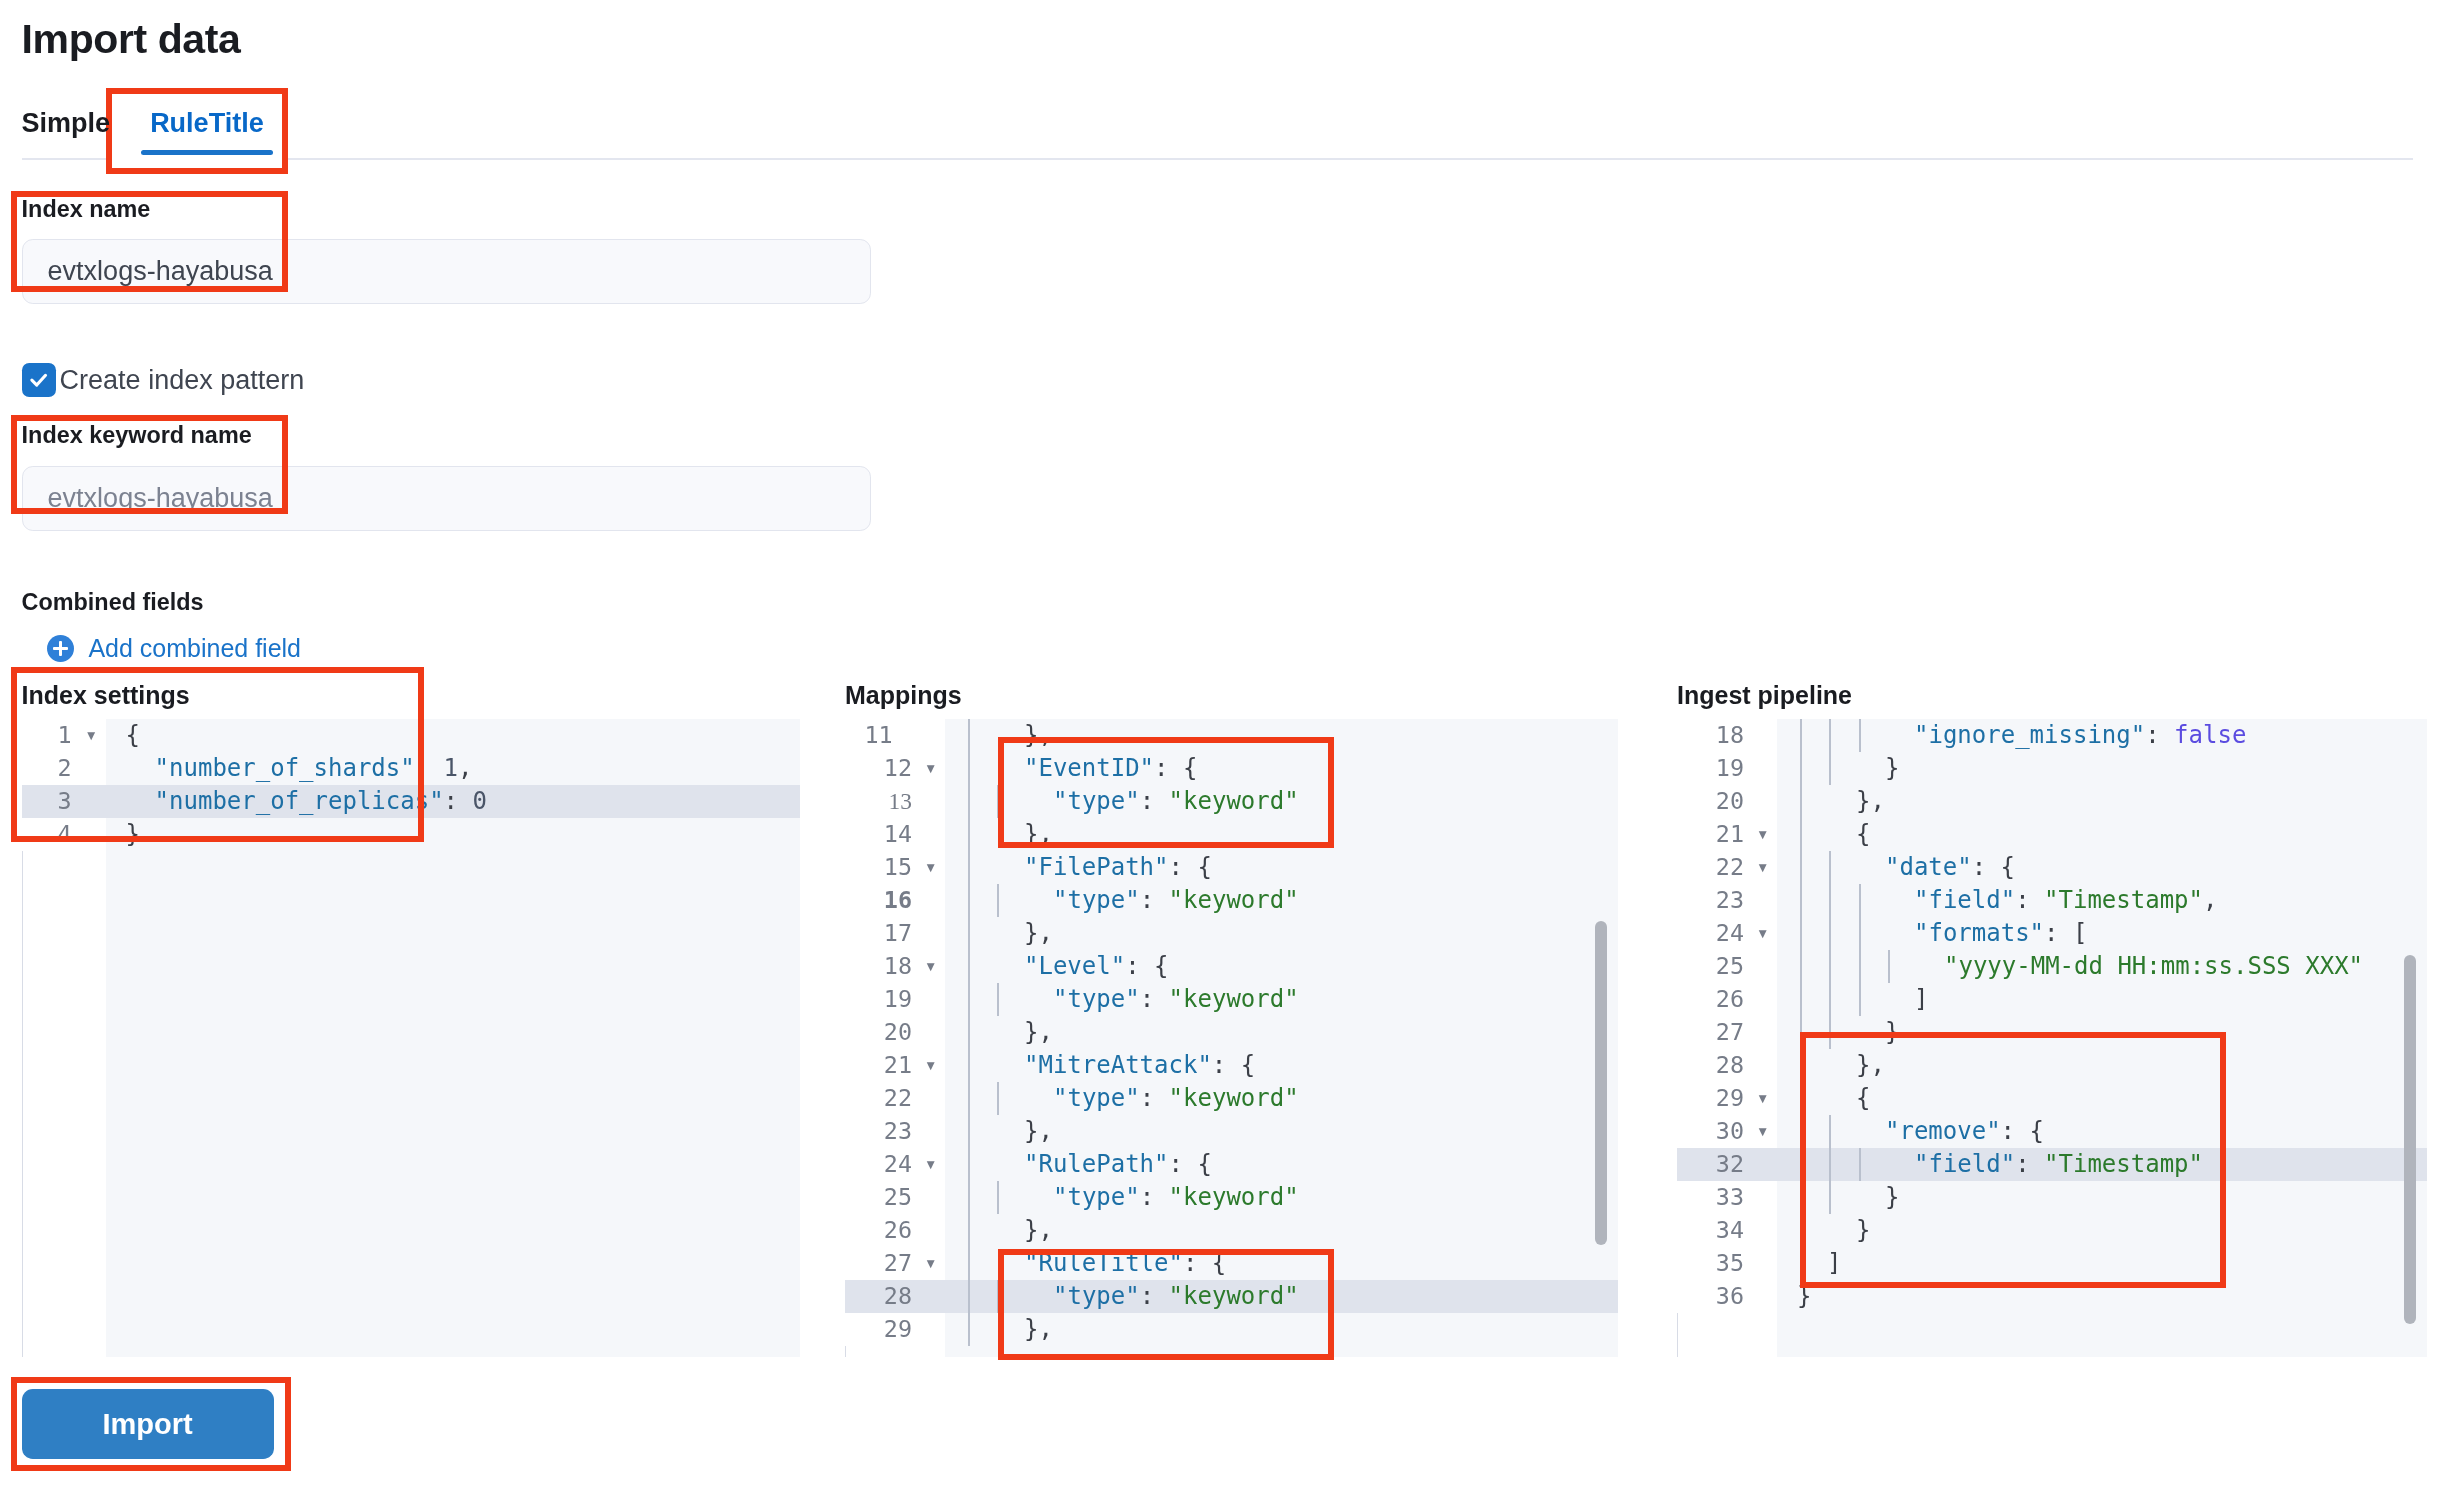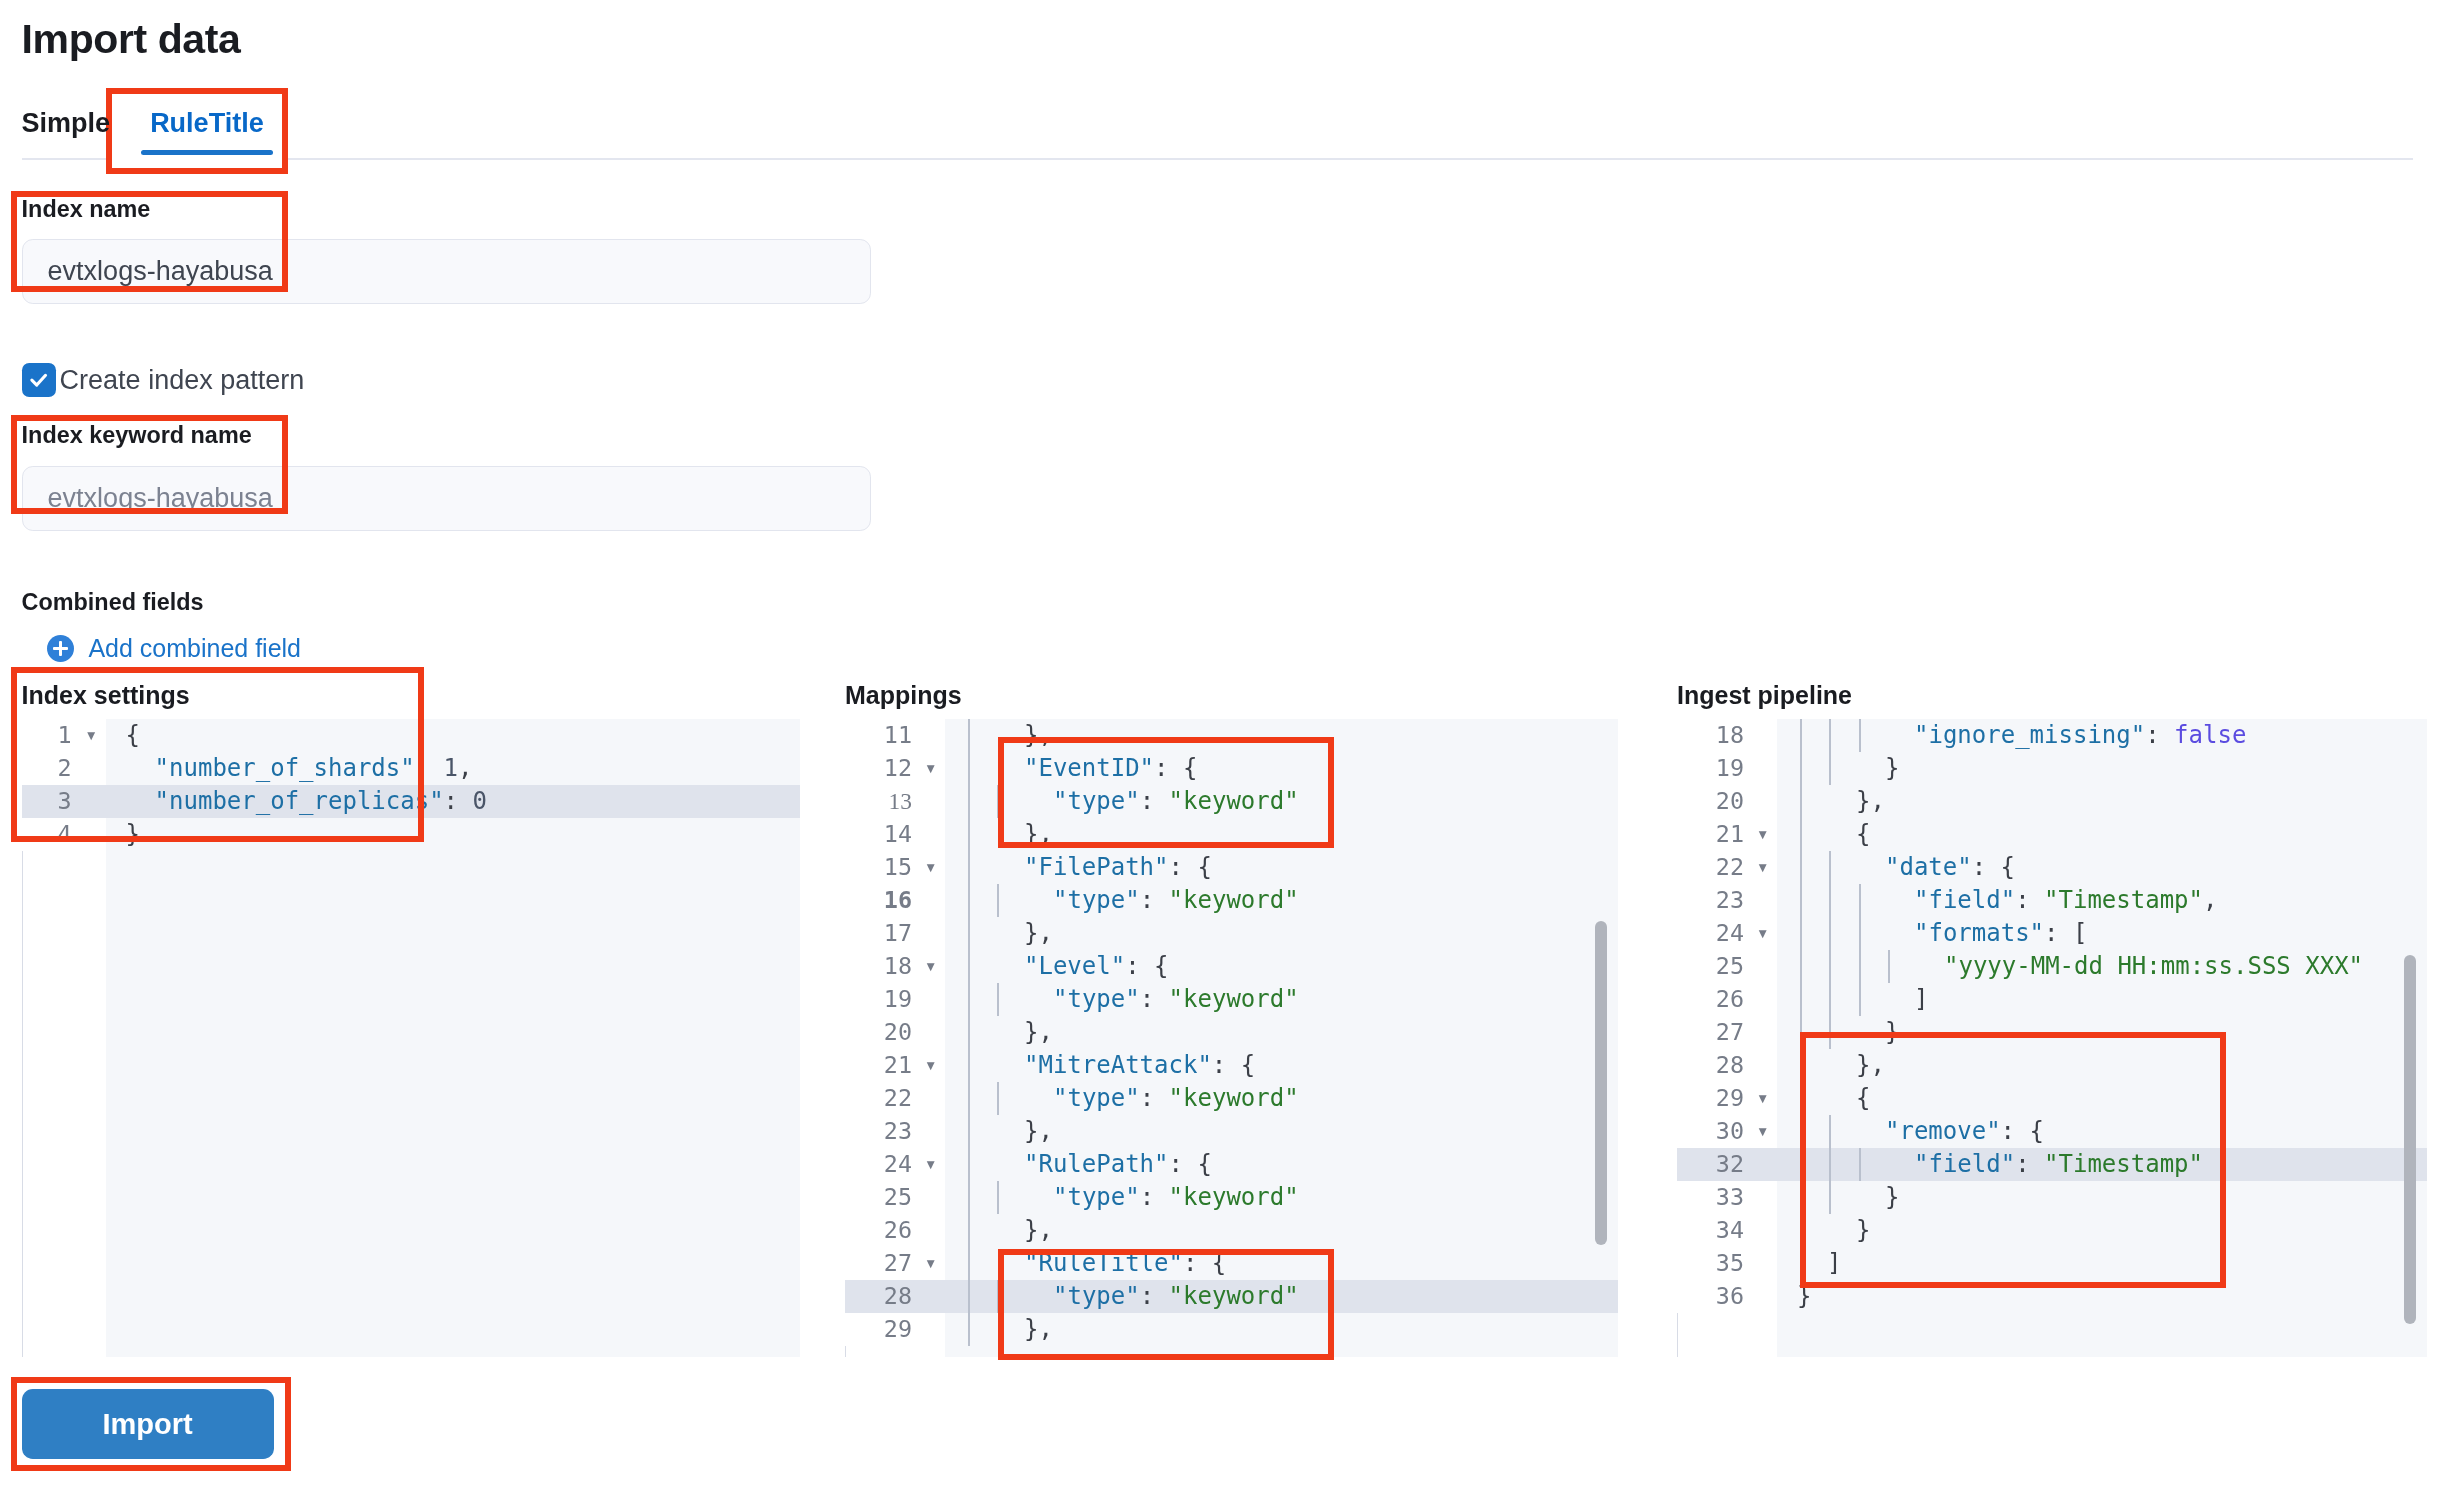--- a/index.html
+++ b/index.html
@@ -156,21 +156,21 @@
       <div class="row"><span class="gut" style="width: 59px;">2</span><span class="code" style="left: 133px;"><span class="k">"number_of_shards"</span><span class="p">: </span><span class="n">1</span><span class="p">,</span></span></div>
       <div class="row hl"><span class="gut" style="width: 59px;">3</span><span class="code" style="left: 133px;"><span class="k">"number_of_replicas"</span><span class="p">: </span><span class="n">0</span></span></div>
       <div class="row"><span class="gut" style="width: 59px;">4</span><span class="code" style="left: 104px;"><span class="p">}</span></span></div>
     </div>
   </div>
 
 <div class="editor-title" style="left:845px;top:681px;">Mappings</div>
 <div class="editor" id="ed-mappings" style="left:845px;width:773px;">
     <div class="ed-gutter-bg" style="width: 99px;"></div>
     <div class="code-rows">
-      <div class="row"><span class="gut" style="width: 76px;">11</span><span class="guide" style="left: 123px;"></span><span class="code" style="left: 179px;"><span class="p">},</span></span></div>
+      <div class="row"><span class="gut" style="width: 76px; text-align: center;">11</span><span class="guide" style="left: 123px;"></span><span class="code" style="left: 179px;"><span class="p">},</span></span></div>
       <div class="row"><span class="gut" style="width: 76px;">12</span><span class="fold" style="left: 79px;">▼</span><span class="guide" style="left: 123px;"></span><span class="code" style="left: 179px;"><span class="k">"EventID"</span><span class="p">: {</span></span></div>
       <div class="row"><span class="gut" style="width: 76px; font-family: Liberation Serif, serif;">13</span><span class="guide" style="left: 123px;"></span><span class="guide" style="left: 152px;"></span><span class="code" style="left: 208px;"><span class="k">"type"</span><span class="p">: </span><span class="s">"keyword"</span></span></div>
       <div class="row"><span class="gut" style="width: 76px;">14</span><span class="guide" style="left: 123px;"></span><span class="code" style="left: 179px;"><span class="p">},</span></span></div>
       <div class="row"><span class="gut" style="width: 76px;">15</span><span class="fold" style="left: 79px;">▼</span><span class="guide" style="left: 123px;"></span><span class="code" style="left: 179px;"><span class="k">"FilePath"</span><span class="p">: {</span></span></div>
       <div class="row"><span class="gut" style="width: 76px; font-weight: bold;">16</span><span class="guide" style="left: 123px;"></span><span class="guide" style="left: 152px;"></span><span class="code" style="left: 208px;"><span class="k">"type"</span><span class="p">: </span><span class="s">"keyword"</span></span></div>
       <div class="row"><span class="gut" style="width: 76px;">17</span><span class="guide" style="left: 123px;"></span><span class="code" style="left: 179px;"><span class="p">},</span></span></div>
       <div class="row"><span class="gut" style="width: 76px;">18</span><span class="fold" style="left: 79px;">▼</span><span class="guide" style="left: 123px;"></span><span class="code" style="left: 179px;"><span class="k">"Level"</span><span class="p">: {</span></span></div>
       <div class="row"><span class="gut" style="width: 76px;">19</span><span class="guide" style="left: 123px;"></span><span class="guide" style="left: 152px;"></span><span class="code" style="left: 208px;"><span class="k">"type"</span><span class="p">: </span><span class="s">"keyword"</span></span></div>
       <div class="row"><span class="gut" style="width: 76px;">20</span><span class="guide" style="left: 123px;"></span><span class="code" style="left: 179px;"><span class="p">},</span></span></div>
       <div class="row"><span class="gut" style="width: 76px;">21</span><span class="fold" style="left: 79px;">▼</span><span class="guide" style="left: 123px;"></span><span class="code" style="left: 179px;"><span class="k">"MitreAttack"</span><span class="p">: {</span></span></div>

